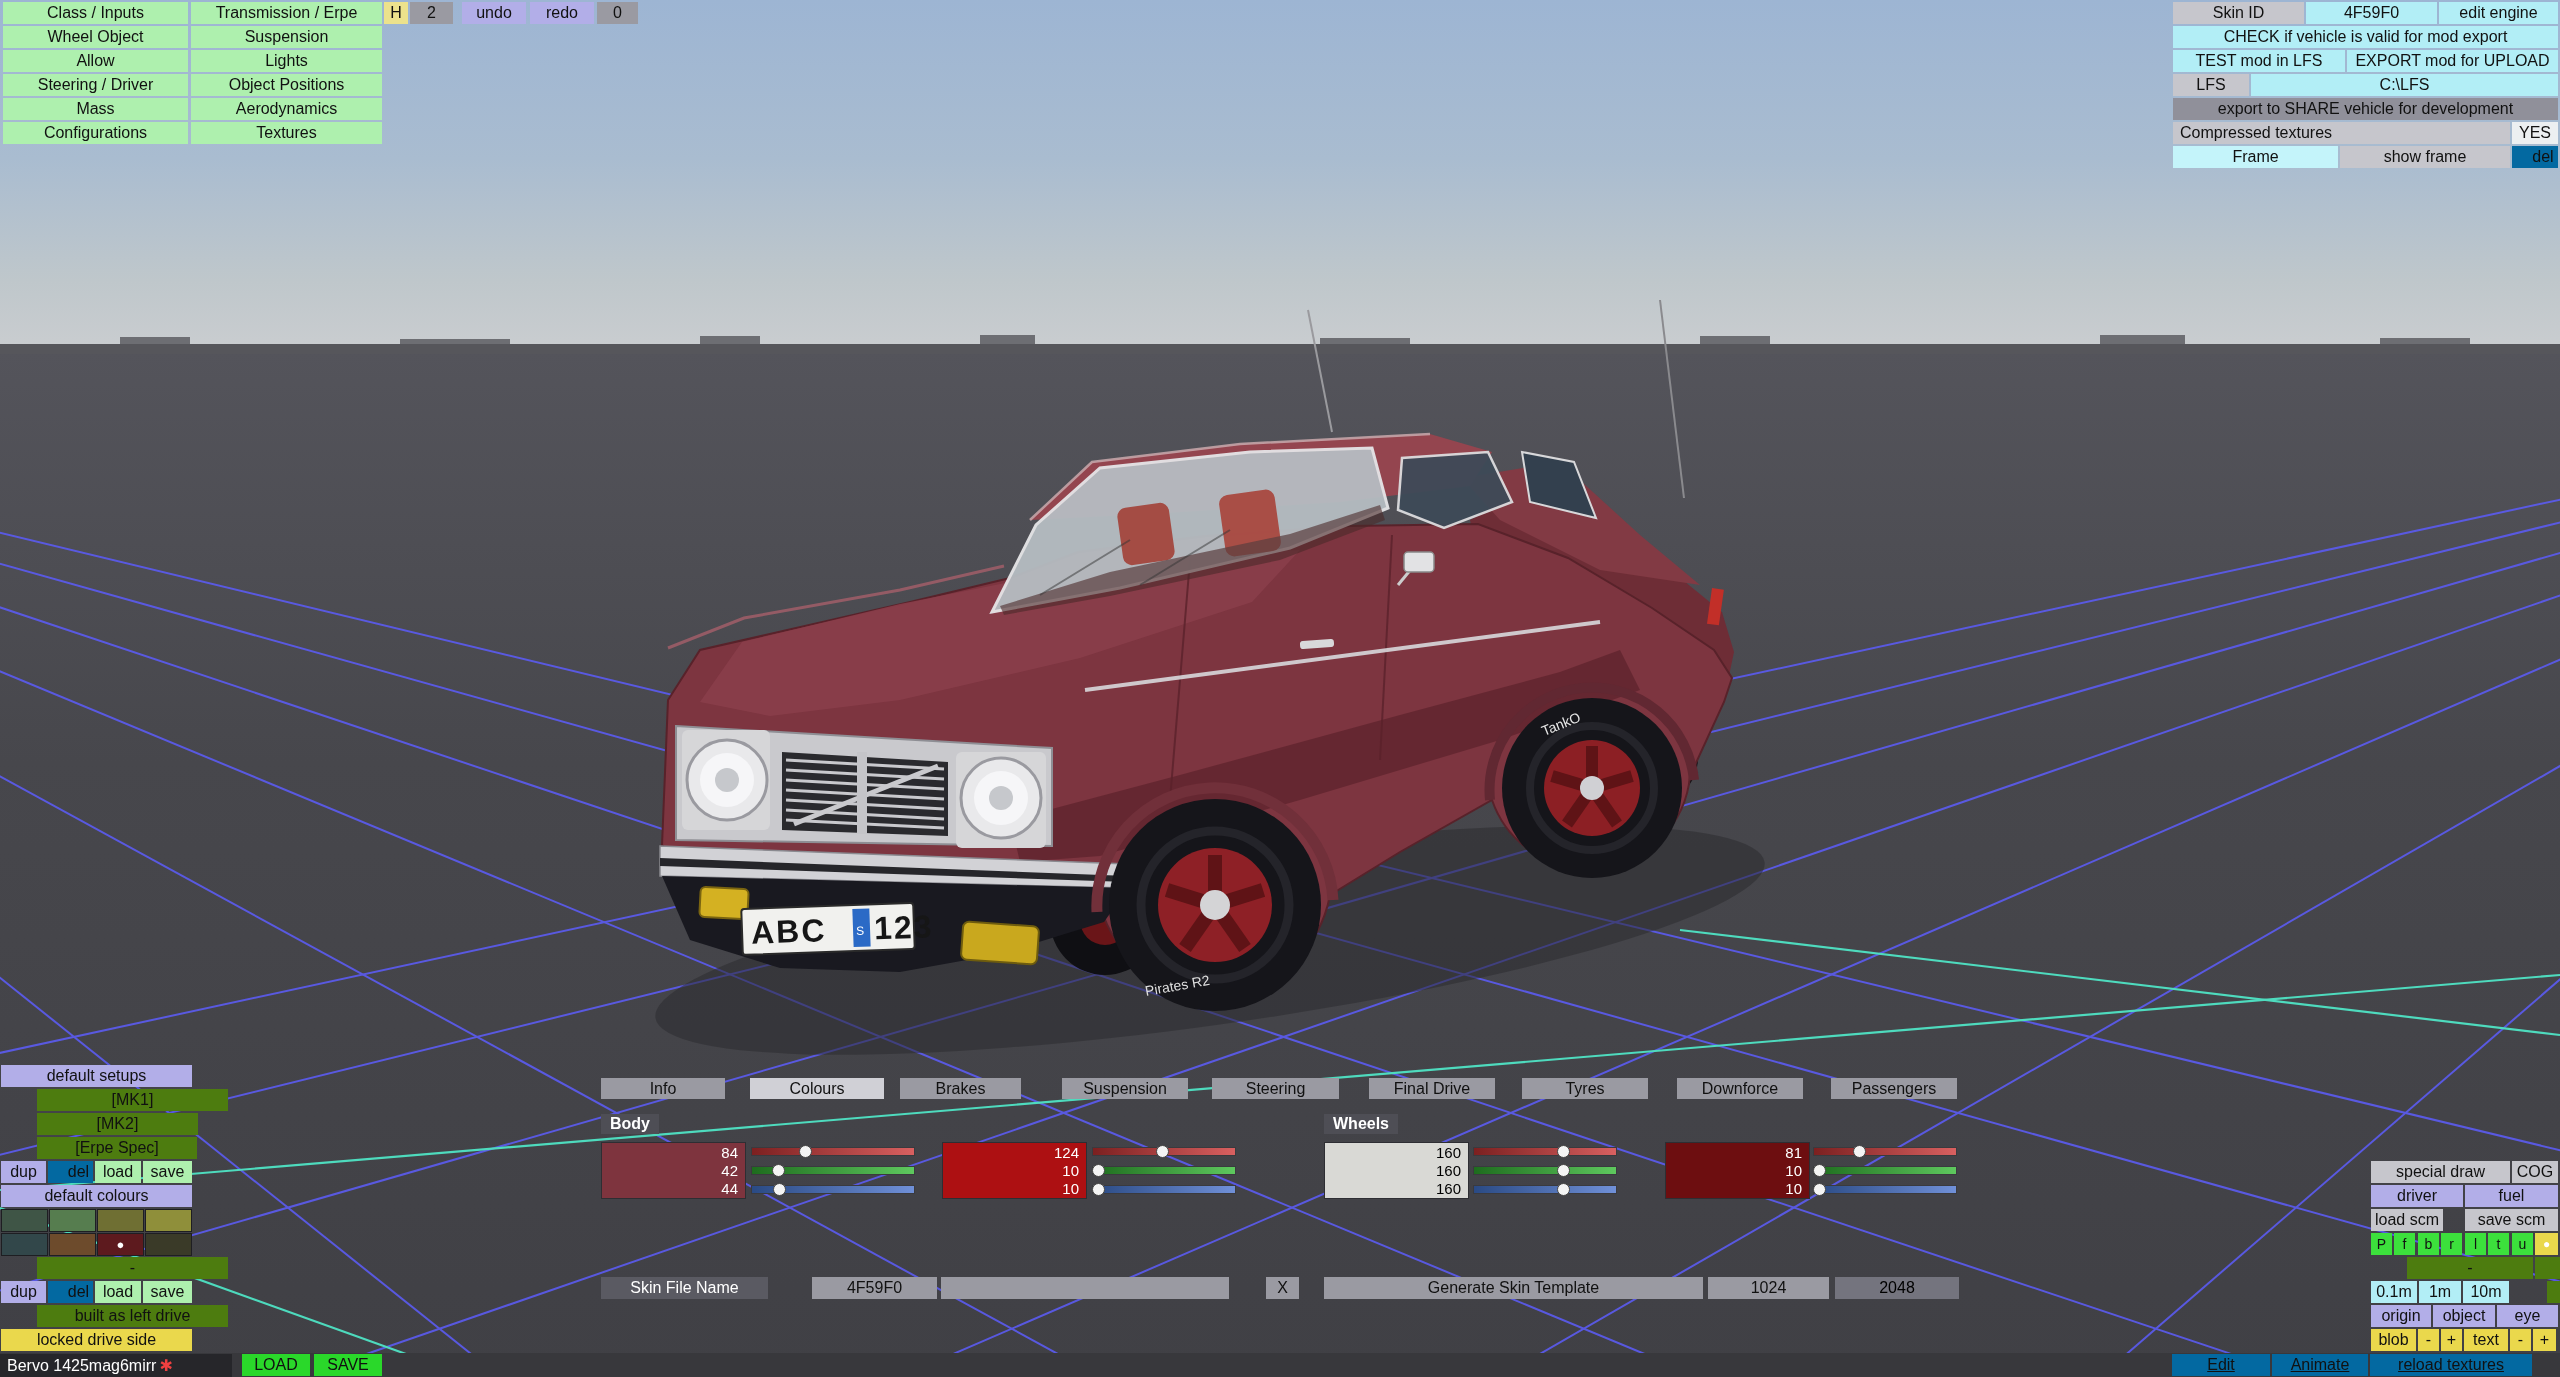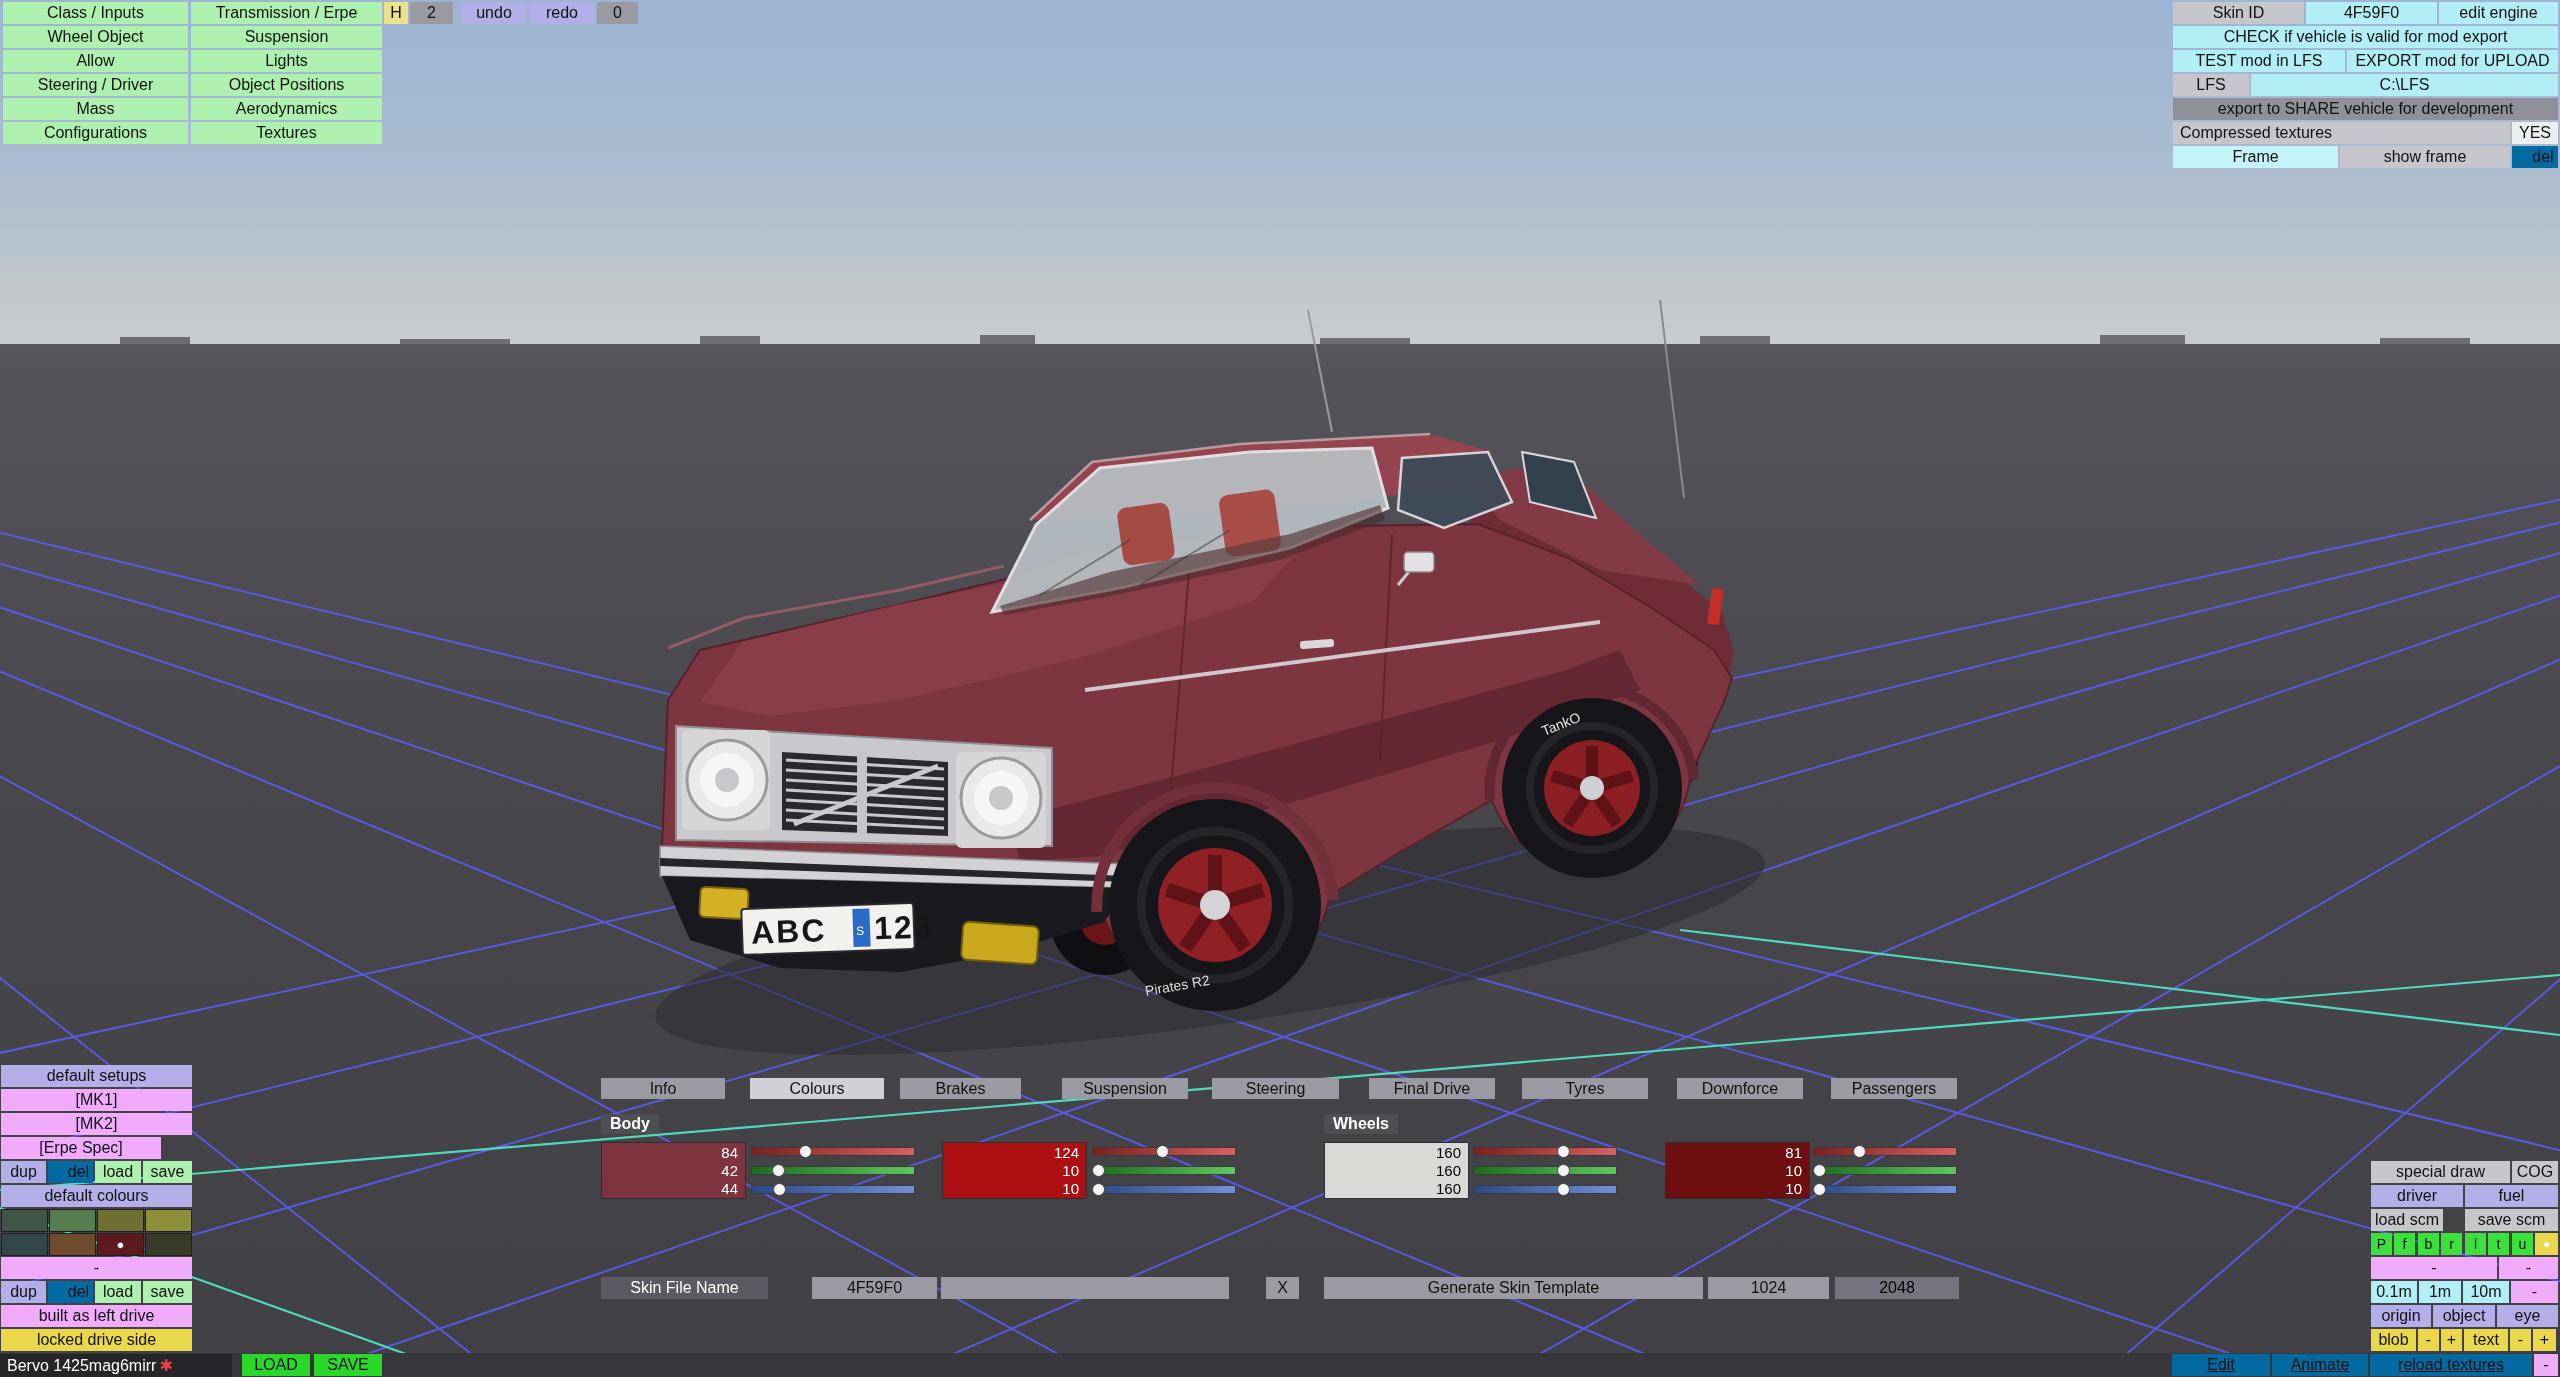--- a/index.html
+++ b/index.html
@@ -15,21 +15,21 @@
     box-sizing:border-box;cursor:default;
   }
   .tl{justify-content:flex-start;padding-left:7px;}
   .green  {background:#aef0ae;}
   .bgreen {background:#2ad82a;}
   .sgreen {background:#3ce03c;}
   .yellow {background:#ece28c;}
   .byellow{background:#ead84c;}
   .gray   {background:#9a9aa2;}
   .lgray  {background:#c6c6cc;}
-  .mgray  {background:#f0abfc;}
+  .mgray  {background:#4d7c0f;margin-left:36px;}
   .dgray  {background:#90909a;}
   .dkbtn  {background:#5a5a62;color:#fff;}
   .dk2    {background:#74747e;color:#000000;}
   .purple {background:#b2aee8;}
   .purple2{background:#0369a1;text-decoration:underline;}
   .cyan   {background:#b2eef6;}
   .lcyan  {background:#c4f4fa;}
   .red    {background:#0369a1;padding-left:16px;}
   .white  {background:#eceff1;}
   .namebar{background:#26262a;color:#fff;justify-content:flex-start;padding-left:7px;}
@@ -264,21 +264,21 @@
   <div class="btn lgray tl" style="left:2173px;top:122px;width:337px">Compressed textures</div>
   <div class="btn white" style="left:2512px;top:122px;width:46px">YES</div>
   <div class="btn lcyan" style="left:2173px;top:146px;width:165px">Frame</div>
   <div class="btn lgray" style="left:2340px;top:146px;width:170px">show frame</div>
   <div class="btn red" style="left:2512px;top:146px;width:46px">del</div>
 </div>
 
 <div>
   <div class="btn purple" style="left:1px;top:1065px;width:191px">default setups</div>
   <div class="btn mgray" style="left:1px;top:1089px;width:191px">[MK1]</div>
-  <div class="btn mgray" style="left:1px;top:1113px;width:191px">[MK2]</div>
+  <div class="btn mgray" style="left:1px;top:1113px;width:161px">[MK2]</div>
   <div class="btn mgray" style="left:1px;top:1137px;width:160px">[Erpe Spec]</div>
   <div class="btn purple" style="left:1px;top:1161px;width:45px">dup</div>
   <div class="btn red" style="left:48px;top:1161px;width:45px">del</div>
   <div class="btn green" style="left:95px;top:1161px;width:46px">load</div>
   <div class="btn green" style="left:143px;top:1161px;width:49px">save</div>
 
   <div class="btn purple" style="left:1px;top:1185px;width:191px">default colours</div>
 
   <div class="pcell" style="left: 1px; top: 1209px; background: rgb(63, 85, 70);"></div>
   <div class="pcell" style="left: 49px; top: 1209px; background: rgb(86, 125, 79);"></div>

